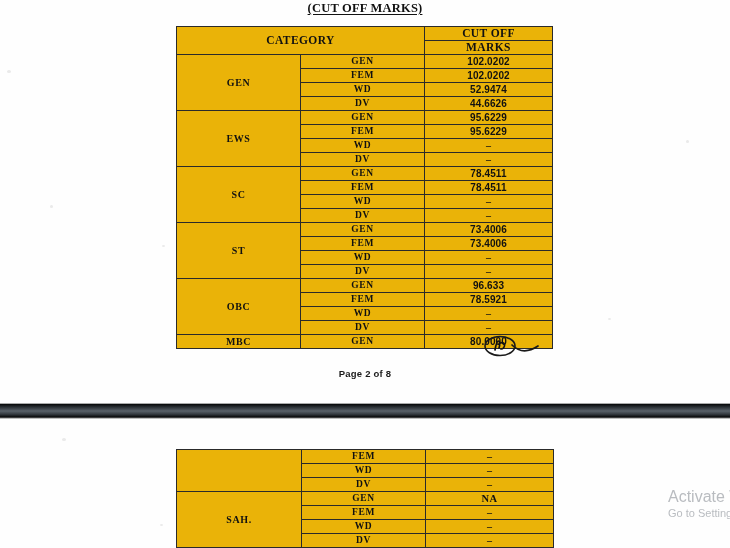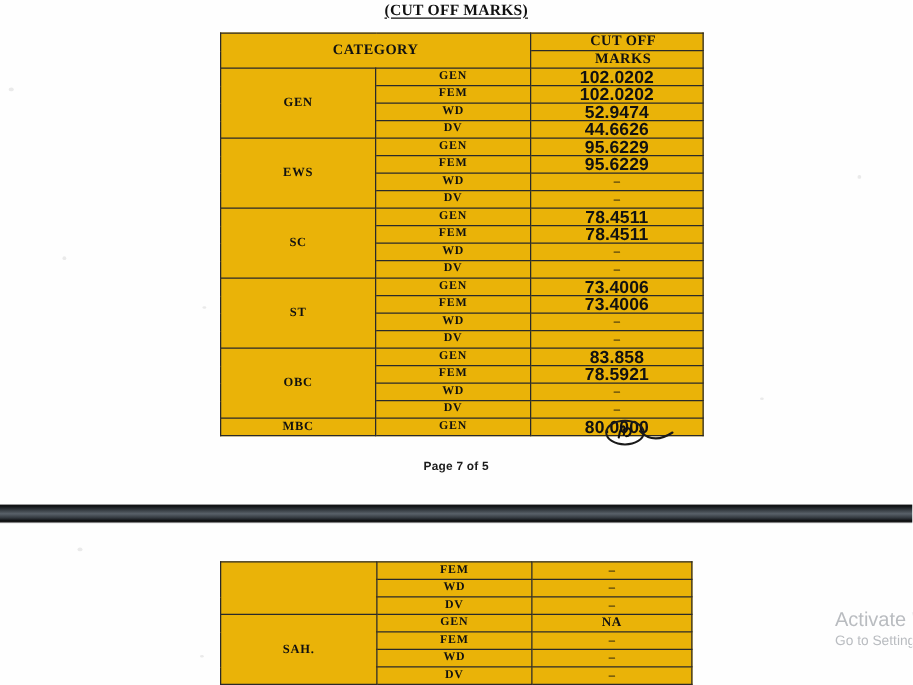--- a/index.html
+++ b/index.html
@@ -65,35 +65,35 @@
     vertical-align: middle;
     white-space: nowrap;
   }
   .marks-table th {
     height: 12px;
     line-height: 13px;
     font-size: 11.5px;
     letter-spacing: 0.4px;
   }
   th.th-category { width: 247px; }
-  th.th-cutoff   { width: 127px; padding-left: 10px; }
+  th.th-cutoff   { width: 127px; }
 
   td.cat-cell {
     width: 124px;
     font-size: 10px;
     letter-spacing: 0.6px;
   }
   td.sub-cell {
     width: 123px;
     font-size: 9.5px;
     letter-spacing: 0.6px;
   }
   td.val-cell {
     width: 127px;
-    font-size: 14px;
+    font-size: 10px;
     font-family: "Liberation Sans", sans-serif;
     font-weight: bold;
     letter-spacing: 0.1px;
   }
   td.val-cell.dash {
     font-family: "Liberation Serif", serif;
     font-size: 10px;
   }
   td.val-cell.na {
     font-family: "Liberation Serif", serif;
@@ -276,21 +276,21 @@
         <td class="val-cell dash">–</td>
       </tr>
       <tr>
         <td class="sub-cell">DV</td>
         <td class="val-cell dash">–</td>
       </tr>
 
       <tr>
         <td class="cat-cell" rowspan="4">OBC</td>
         <td class="sub-cell">GEN</td>
-        <td class="val-cell">83.858</td>
+        <td class="val-cell">96.633</td>
       </tr>
       <tr>
         <td class="sub-cell">FEM</td>
         <td class="val-cell">78.5921</td>
       </tr>
       <tr>
         <td class="sub-cell">WD</td>
         <td class="val-cell dash">–</td>
       </tr>
       <tr>
@@ -307,21 +307,21 @@
     </tbody>
   </table>
 
   <svg id="signature" viewBox="0 0 70 30">
     <ellipse cx="24" cy="13" rx="15" ry="9.5" fill="none" stroke="#1a1a1a" stroke-width="1.6"></ellipse>
     <path d="M19 17 C20 11, 21 8, 22.5 8 C24 8, 24 12, 23 15
              M23 11 C25 9, 28 9, 28.5 11.5 C29 14, 27 16, 25 16" fill="none" stroke="#111" stroke-width="1.7" stroke-linecap="round" stroke-linejoin="round"></path>
     <path d="M36 12 C42 18, 50 21, 62 13" fill="none" stroke="#1a1a1a" stroke-width="1.7" stroke-linecap="round"></path>
   </svg>
 
-  <div id="page-footer">Page 7 of 5</div>
+  <div id="page-footer">Page 2 of 8</div>
 </div>
 
 <div id="page-divider"></div>
 
 <div id="page-two">
   <div class="speck" style="left:62px; top:19px; width:4px; height:3px;"></div>
   <div class="speck" style="left:160px;top:105px; width:3px; height:2px;"></div>
 </div>
 
 <table class="marks-table" id="table-bottom">

